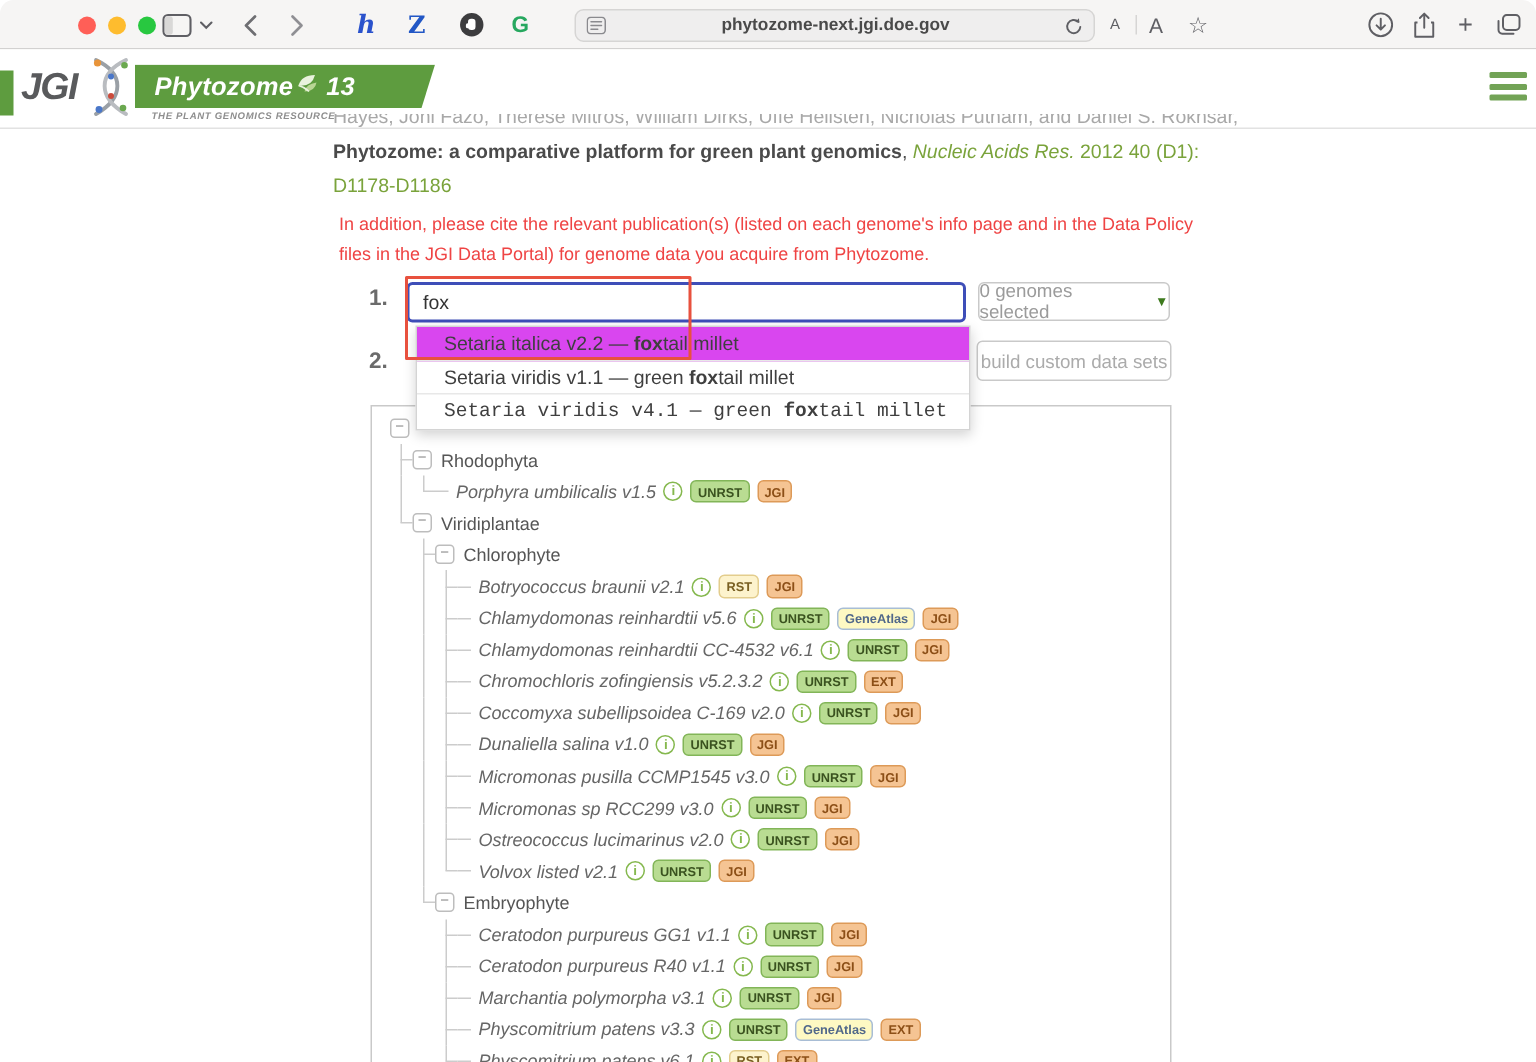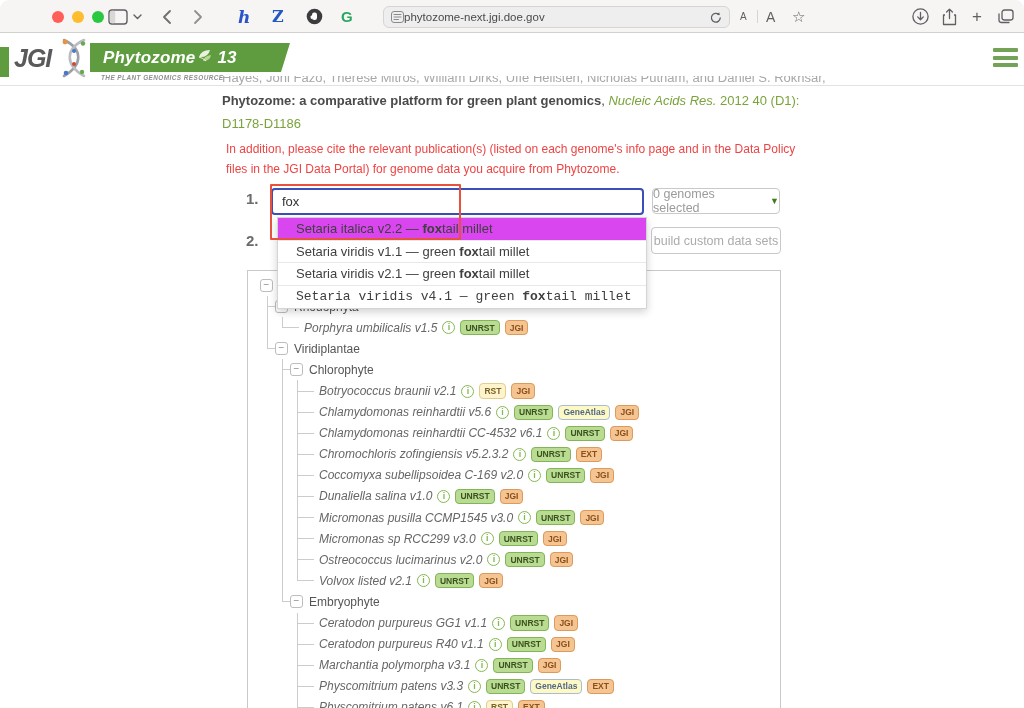--- a/index.html
+++ b/index.html
@@ -13,21 +13,21 @@
   .lights { position:absolute; left:52px; top:11px; display:flex; gap:8px; }
   .light { width:12px; height:12px; border-radius:50%; }
   .light.red { background:#ff5f57; } .light.yellow { background:#febc2e; } .light.green { background:#28c840; }
   .chrome-ic { position:absolute; top:6px; display:flex; align-items:center; justify-content:center;
                height:21px; color:#5f5f64; }
   .chrome svg { display:block; }
   .ext-letter { font-weight:bold; }
   .urlbar { position:absolute; left:383px; top:6px; width:347px; height:22px;
             background:#efeeee; border:1px solid #d6d5d4; border-radius:6px;
             display:flex; align-items:center; padding:0 7px; }
-  .urlbar .url-text { flex:1; font-size:11.5px; color:#4a4a4a; }
+  .urlbar .url-text { flex:1; text-align:center; font-size:11.5px; color:#4a4a4a;font-weight:bold; }
   .fontsize-a { font-size:10px; color:#5f5f64; }
   .fontsize-A { font-size:14px; color:#5f5f64; }
   .tb-divider { position:absolute; left:757px; top:10px; width:1px; height:13px; background:#d6d5d4; }
   .star { font-size:15px; color:#5f5f64; }
 
   
   .site-header { position:absolute; left:0; top:33px; width:1024px; height:53px;
                  background:#fff; border-bottom:1px solid #e2e2e2; z-index:5; overflow:hidden; }
   .green-tab { position:absolute; left:0; top:14px; width:9px; height:30px; background:#5e9c3f; }
   .jgi-text { position:absolute; left:14px; top:11px; font-size:25px; font-weight:bold;
@@ -431,17 +431,16 @@
         <span class="info">i</span>
         <span class="badge cream">RST</span>
         <span class="badge orange">EXT</span>
       </div>
     </div>
 </div>
 
 <div class="dropdown" id="dropdown">
     <div class="sugg hl">Setaria italica v2.2 — <b>fox</b>tail millet</div>
     <div class="sugg">Setaria viridis v1.1 — green <b>fox</b>tail millet</div>
-    <div class="sugg">Setaria viridis v2.1 — green <b>fox</b>tail millet</div>
     <div class="sugg">Setaria viridis v4.1 — green <b>fox</b>tail millet</div>
   </div>
 
 <div class="annotation-rect"></div>
 
 </body></html>

